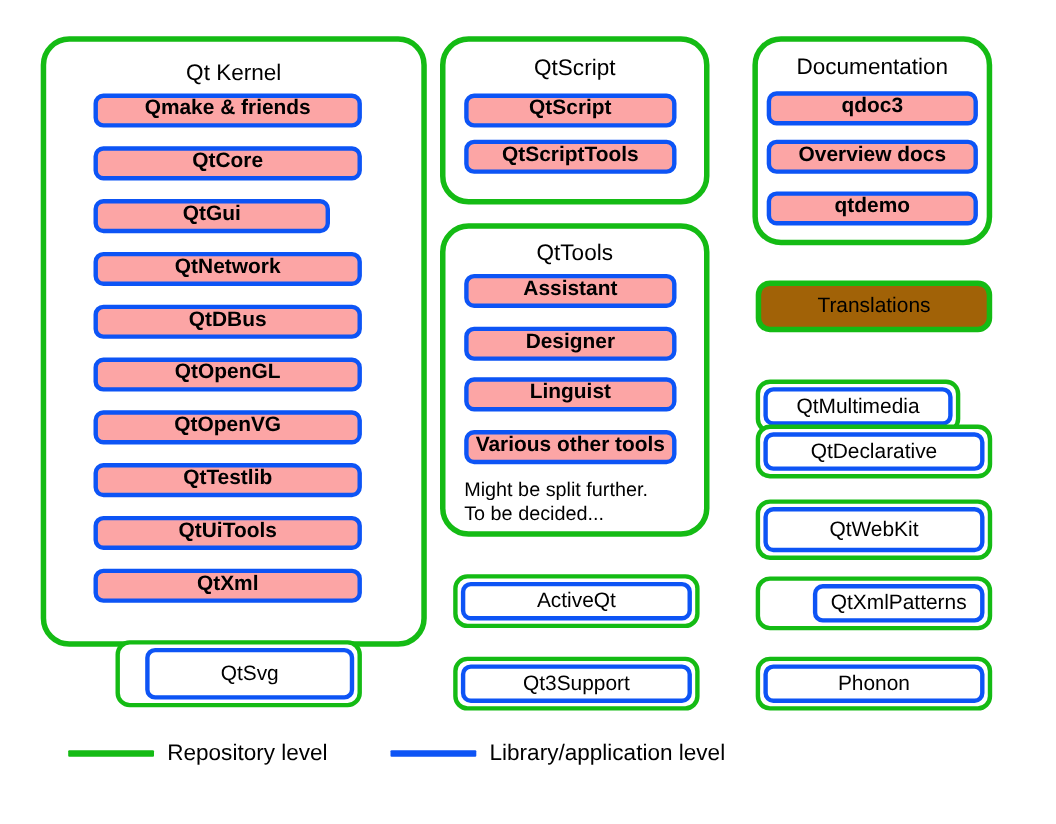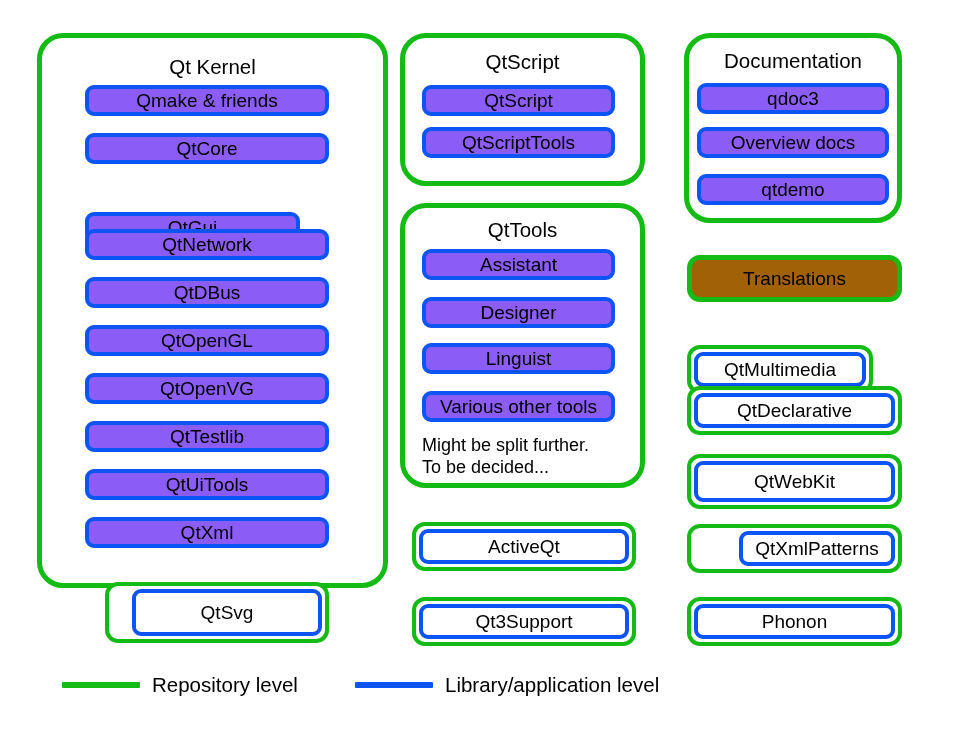--- a/index.html
+++ b/index.html
@@ -40,24 +40,25 @@
     color: #000000;
     white-space: nowrap;
   }
 
   
   .lib-box {
     position: absolute;
     box-sizing: border-box;
     border: 4px solid var(--blue, #0d54f5);
     border-radius: 9px;
-    background: #8b5cf6;
+    background: #fca5a5;
     display: flex;
-    align-items: center;
+    align-items: flex-start;
     justify-content: center;
+    font-weight: bold;
   }
   .lib-box > span {
     font-size: 19px;
     line-height: 20px;
     color: #000000;
     white-space: nowrap;
   }
 
   
   .repo-lib {
@@ -135,21 +136,21 @@
   <div class="repo-panel" style="left:37px; top:33px; width:351px; height:555px;">
   </div>
   <div class="repo-title" style="left:37px; top:55px; width:351px;">Qt Kernel</div>
 
   <div class="lib-box" style="left:85px; top:85px; width:244px; height:31px;">
     <span>Qmake &amp; friends</span>
   </div>
   <div class="lib-box" style="left:85px; top:133px; width:244px; height:31px;">
     <span>QtCore</span>
   </div>
-  <div class="lib-box" style="left:85px; top:181px; width:215px; height:31px;margin-top:31px;">
+  <div class="lib-box" style="left:85px; top:181px; width:215px; height:31px;">
     <span>QtGui</span>
   </div>
   <div class="lib-box" style="left:85px; top:229px; width:244px; height:31px;">
     <span>QtNetwork</span>
   </div>
   <div class="lib-box" style="left:85px; top:277px; width:244px; height:31px;">
     <span>QtDBus</span>
   </div>
   <div class="lib-box" style="left:85px; top:325px; width:244px; height:31px;">
     <span>QtOpenGL</span>

